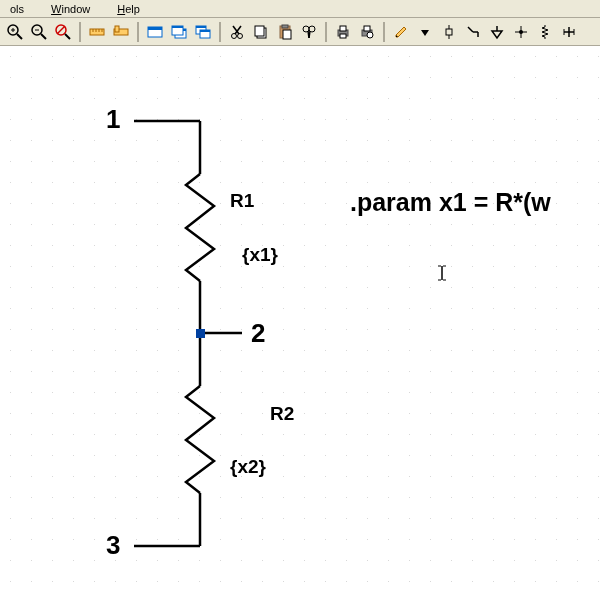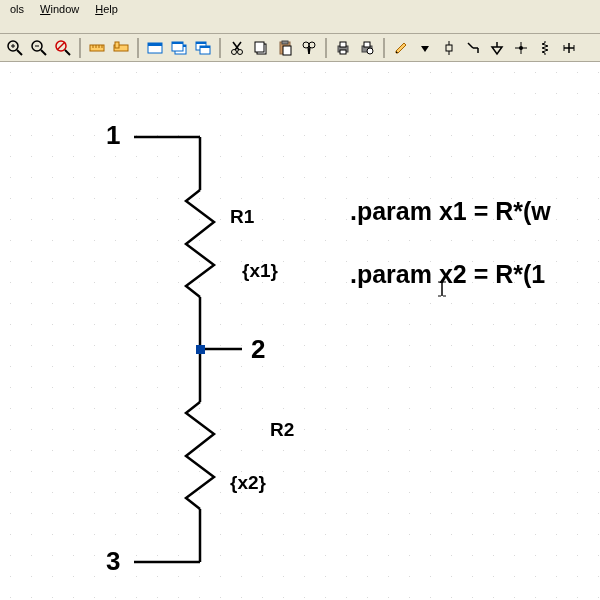--- a/index.html
+++ b/index.html
@@ -10,22 +10,23 @@
     width: 600px;
     height: 600px;
     overflow: hidden;
     background: #ece9d8;
   }
   .menubar {
     background: #ece9d8;
     border-bottom: 1px solid #aca899;
     padding: 2px 4px;
     display: flex;
-    gap: 4px;
-    height: 34px;
+    gap: 15px;
+    height: 18px;
+    align-items: center;
   }
   .menu-item {
     padding: 1px 6px;
     cursor: default;
   }
   .menu-item .underline { text-decoration: underline; }
   .toolbar {
     background: #ece9d8;
     border-bottom: 1px solid #aca899;
     padding: 2px 4px;
@@ -272,22 +273,21 @@
 
   <div class="sch-label node-lbl" style="left:106px; top:58px;">1</div>
   <div class="sch-label node-lbl" style="left:251px; top:272px;">2</div>
   <div class="sch-label node-lbl" style="left:106px; top:484px;">3</div>
 
   <div class="sch-label" style="left:230px; top:144px;">R1</div>
   <div class="sch-label" style="left:242px; top:198px;">{x1}</div>
   <div class="sch-label" style="left:230px; top:357px;margin-left:40px;">R2</div>
   <div class="sch-label" style="left:230px; top:410px;">{x2}</div>
 
-  <div class="directive" style="left:350px; top:135px;">.param x1 = R*(w</div>
-  <div class="directive" style="left:350px; top:198px;">.param x2 = R*(1</div>
+  <div class="directive" style="left:350px; top:142px;">.param x1 = R*(w</div>
 
   <div class="text-cursor" style="left:436px; top:218px;">
     <svg width="12" height="18">
         <line x1="6" y1="2" x2="6" y2="16" stroke="#000" stroke-width="1.5"></line>
         <line x1="2" y1="2" x2="5" y2="2" stroke="#000"></line>
         <line x1="7" y1="2" x2="10" y2="2" stroke="#000"></line>
         <line x1="2" y1="16" x2="5" y2="16" stroke="#000"></line>
         <line x1="7" y1="16" x2="10" y2="16" stroke="#000"></line>
       </svg>
   </div>

